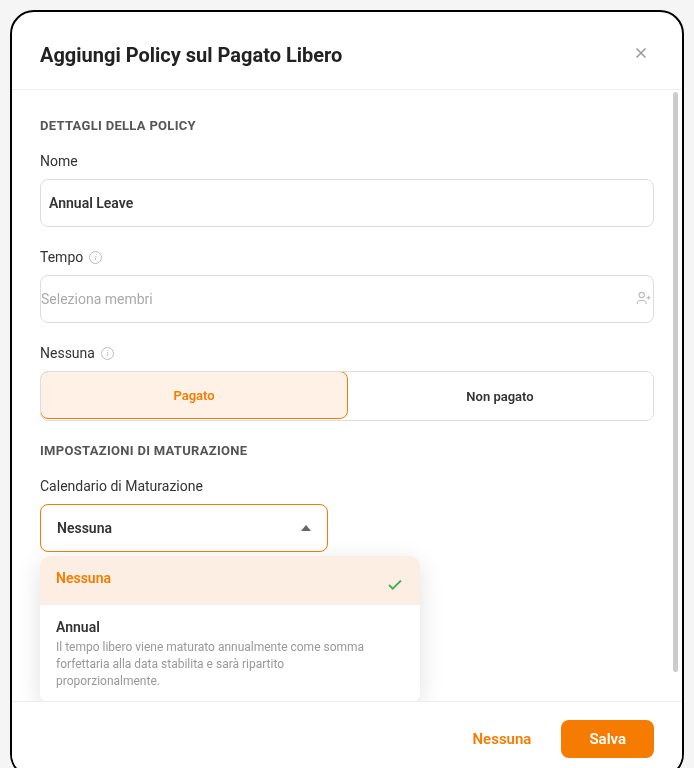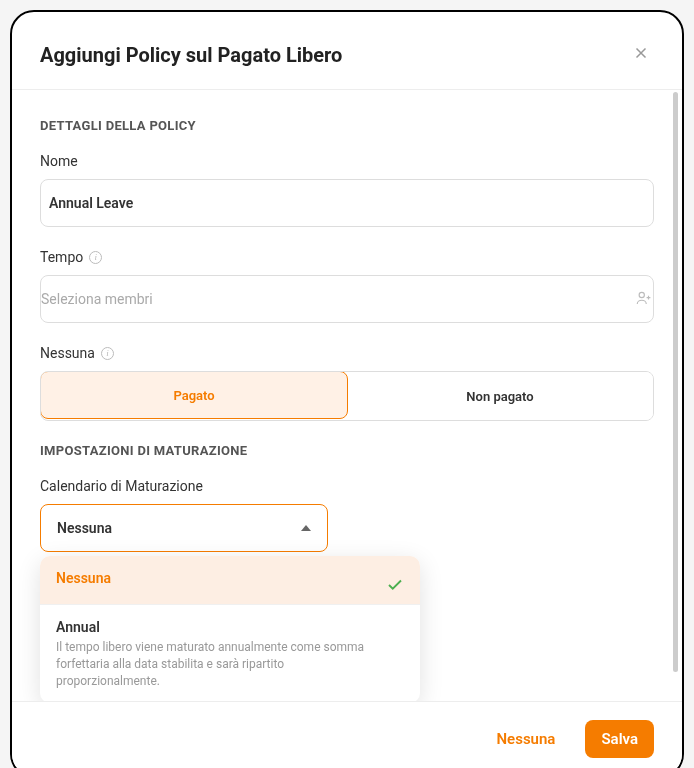--- a/index.html
+++ b/index.html
@@ -29,21 +29,21 @@
 .dropdown-item { padding: 14px 16px; cursor: pointer; position: relative; }
 .dropdown-item + .dropdown-item { border-top: 1px solid #f0f0f0; }
 .dropdown-item.selected { background: #fdeee3; }
 .dropdown-item-title { font-size: 14px; font-weight: 600; color: #333; margin-bottom: 4px; }
 .dropdown-item.selected .dropdown-item-title { color: #f57c00; }
 .dropdown-item-desc { font-size: 12px; color: #999; line-height: 1.4; padding-right: 30px; }
 .check-icon { position: absolute; right: 16px; top: 20px; }
 .check-icon svg { width: 18px; height: 18px; stroke: #4caf50; stroke-width: 2.5; fill: none; }
 .modal-footer { border-top: 1px solid #ededed; padding: 18px 28px; display: flex; justify-content: flex-end; gap: 14px; background: #fff; }
 .btn-cancel { background: none; border: none; color: #f57c00; font-size: 15px; font-weight: 600; cursor: pointer; padding: 10px 16px; }
-.btn-save { background: #f57c00; border: none; color: #fff; font-size: 15px; font-weight: 600; cursor: pointer; padding: 10px 16px; border-radius: 8px; }
+.btn-save { background: #f57c00; border: none; color: #fff; font-size: 15px; font-weight: 600; cursor: pointer; padding: 10px 28px; border-radius: 8px; }
 .scrollbar-track { position: absolute; right: 4px; top: 80px; width: 5px; height: 610px; }
 .scrollbar-thumb { width: 5px; height: 580px; background: #ccc; border-radius: 3px; }
 </style>
 </head>
 <body>
 
 <div class="modal">
   <div class="modal-header">
     <h2 class="modal-title">Aggiungi Policy sul Pagato Libero</h2>
     <button class="close-btn">

